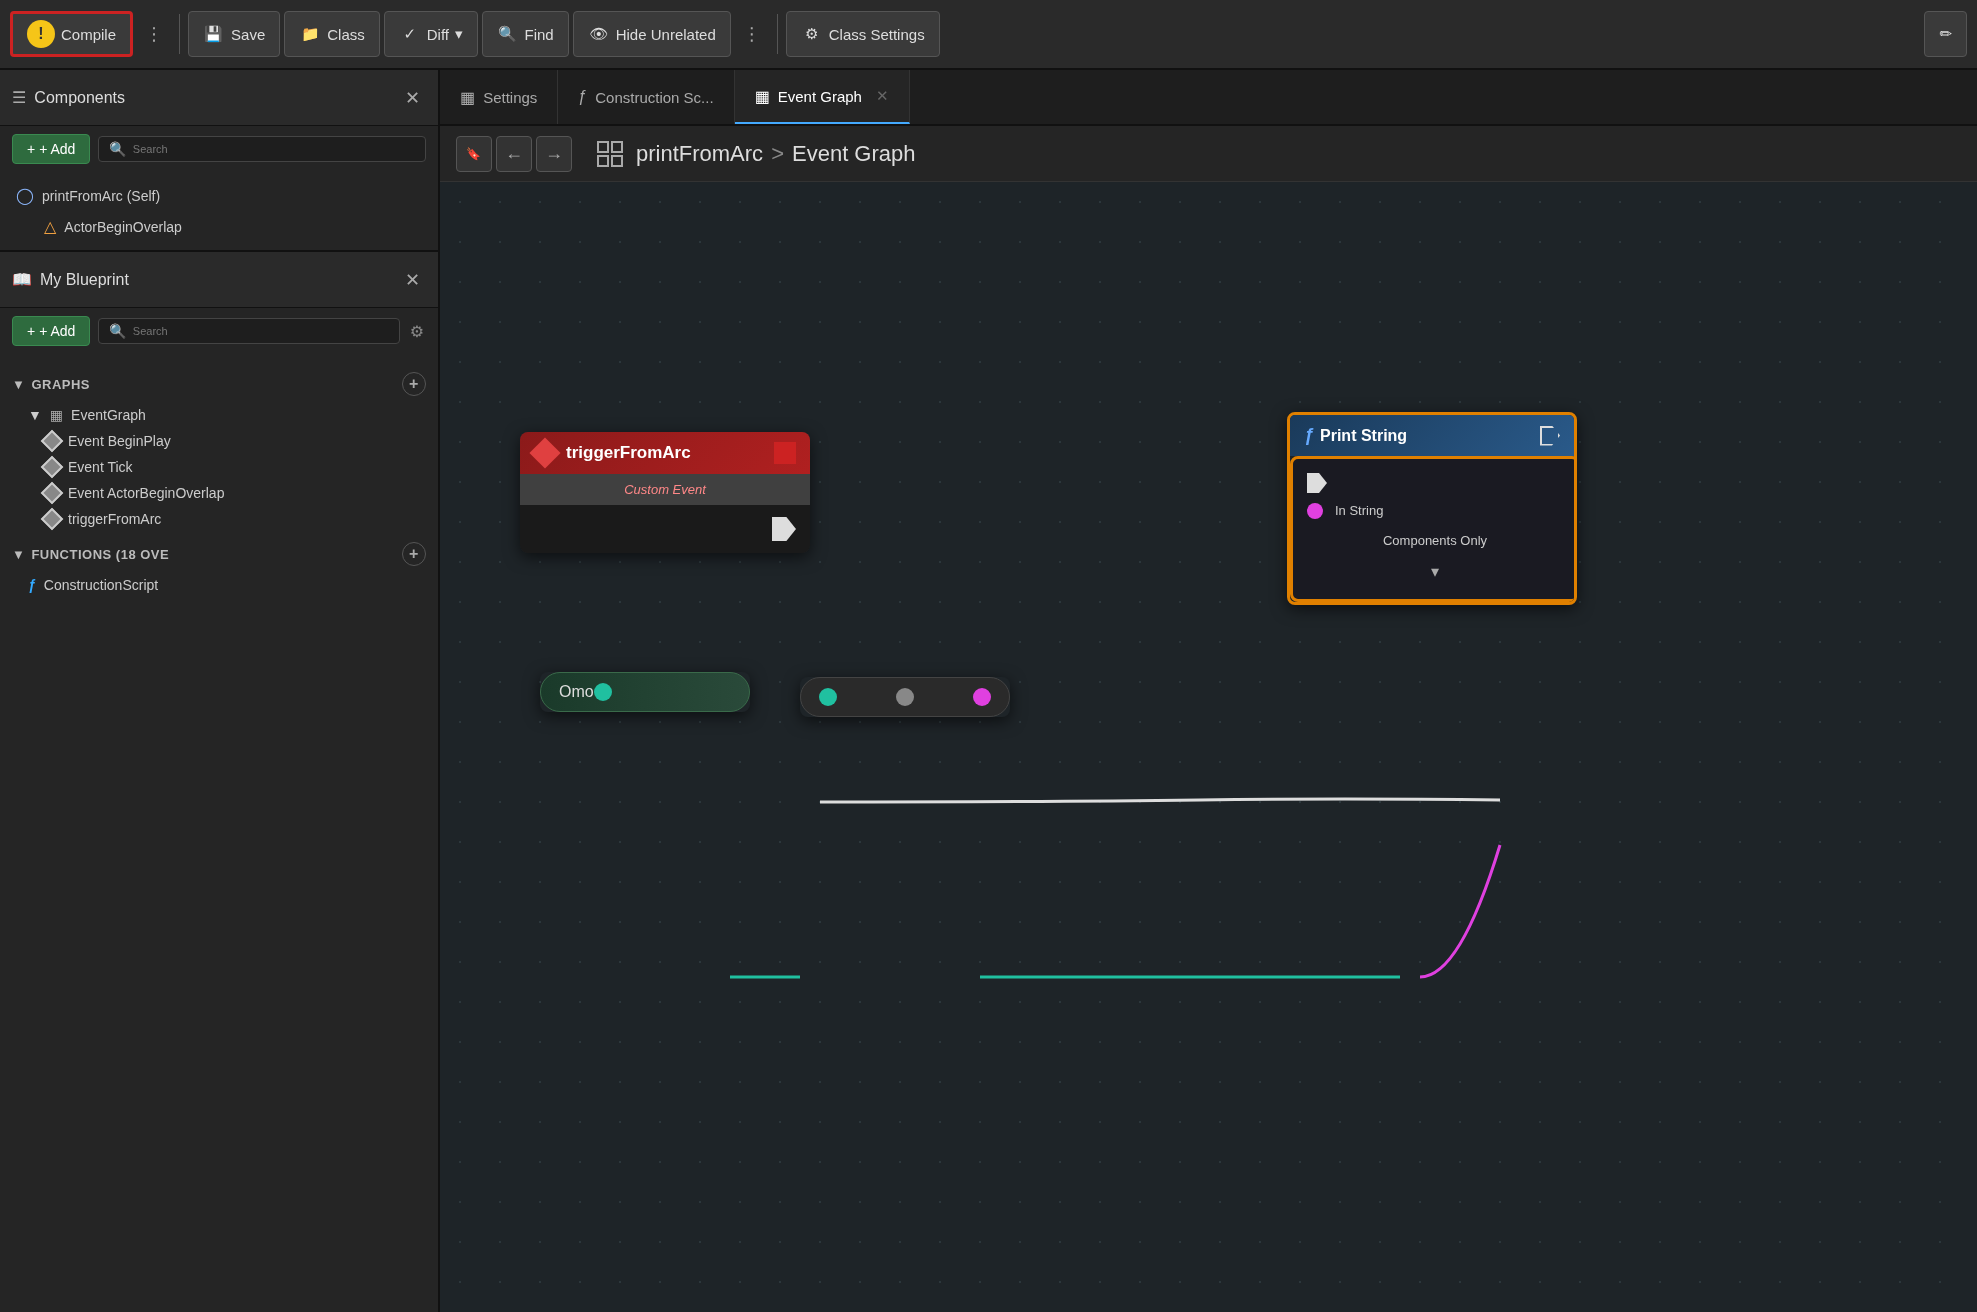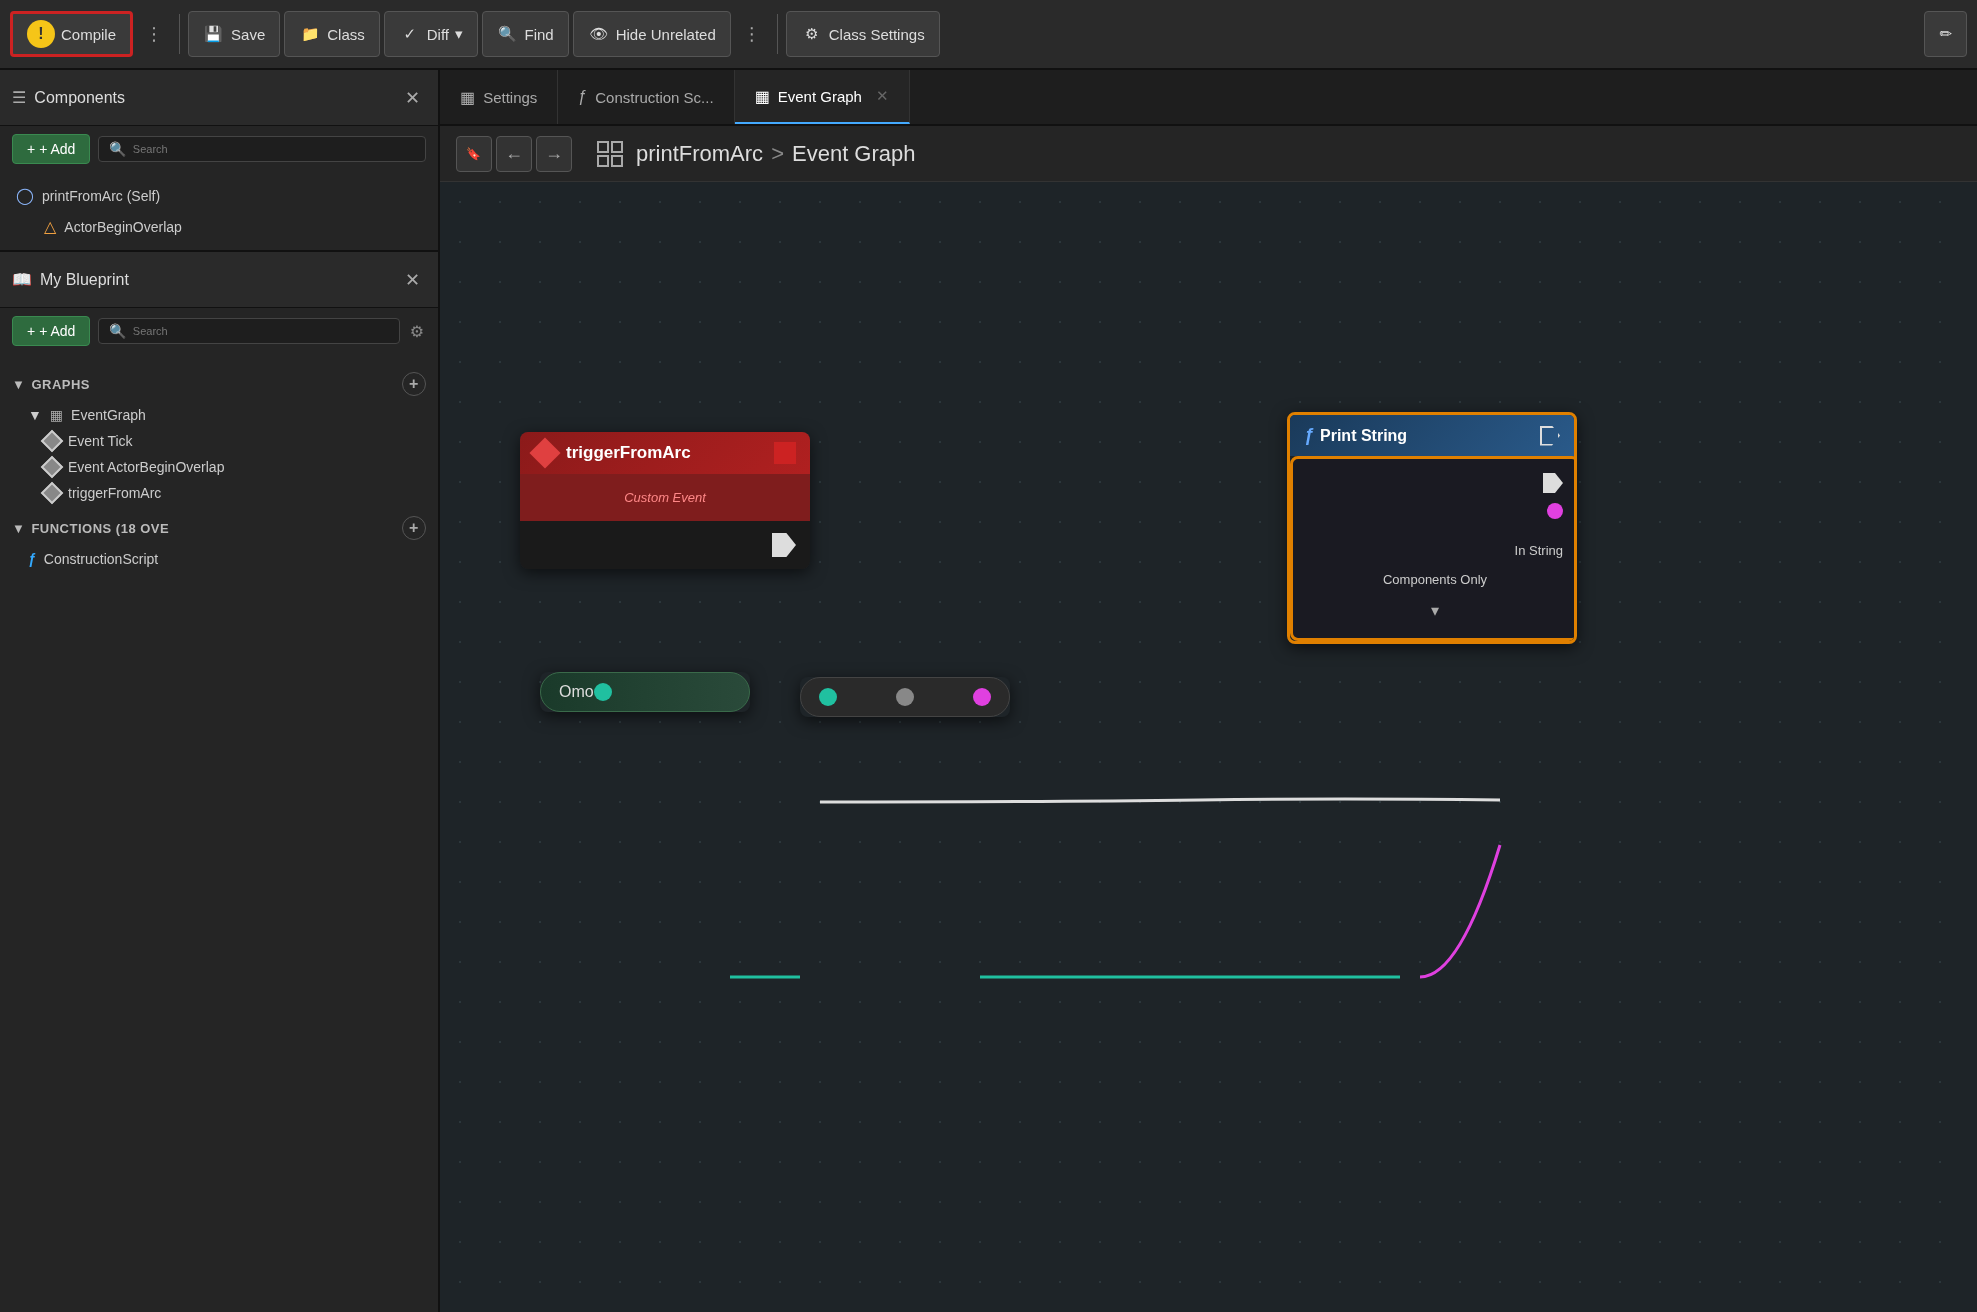--- a/index.html
+++ b/index.html
@@ -389,22 +389,22 @@
       align-items: center;
       justify-content: space-between;
       font-size: 17px;
       font-weight: bold;
       color: #fff;
     }
     .trigger-node .node-header {
       background: linear-gradient(135deg, #8b1a1a, #b02020);
     }
     .trigger-node .node-subheader {
-      background: #7f1d1d;
-      padding: 16px 14px;
+      background: #404040;
+      padding: 8px 14px;
       font-size: 13px;
       color: #f88;
       font-style: italic;
       text-align: center;
     }
     .trigger-node .node-body {
       background: #1a1a1a;
       padding: 12px 14px;
       display: flex;
       align-items: center;
@@ -434,23 +434,22 @@
     }
     .print-node .node-body {
       background: #1a1a22;
       padding: 14px;
       display: flex;
       flex-direction: column;
       gap: 10px;
     }
     .pin-row {
       display: flex;
-      align-items: flex-end;
-      gap: 24px;
-      flex-direction: column;
+      align-items: flex-start;
+      gap: 12px;
     }
     .pin-circle {
       width: 16px;
       height: 16px;
       border-radius: 50%;
       background: #e040e0;
     }
     .pin-label {
       font-size: 13px;
       color: #ccc;
@@ -641,20 +640,24 @@
             <span>GRAPHS</span>
             <div class="add-circle">+</div>
           </div>
           <div class="bp-item">
             <span>▼</span>
             <span class="graph-icon">▦</span>
             <span>EventGraph</span>
           </div>
           <div class="bp-item sub">
             <div class="event-icon"></div>
+            <span>Event BeginPlay</span>
+          </div>
+          <div class="bp-item sub">
+            <div class="event-icon"></div>
             <span>Event Tick</span>
           </div>
           <div class="bp-item sub">
             <div class="event-icon"></div>
             <span>Event ActorBeginOverlap</span>
           </div>
           <div class="bp-item sub">
             <div class="event-icon"></div>
             <span>triggerFromArc</span>
           </div>

